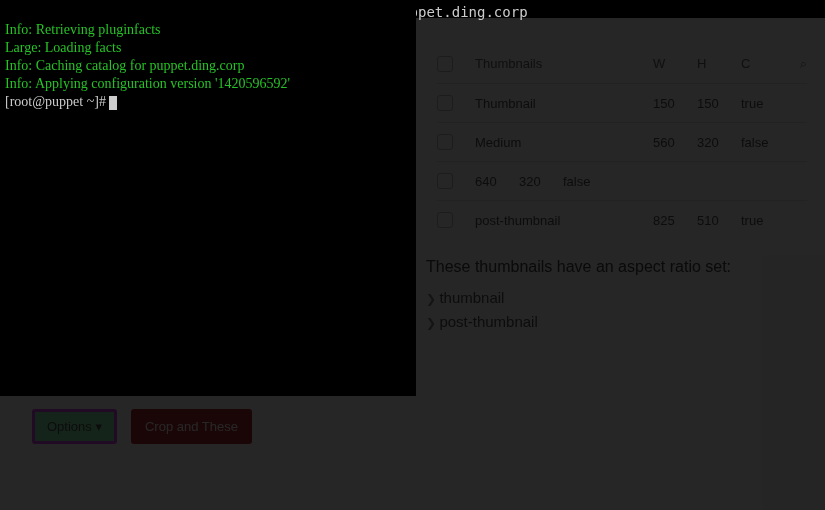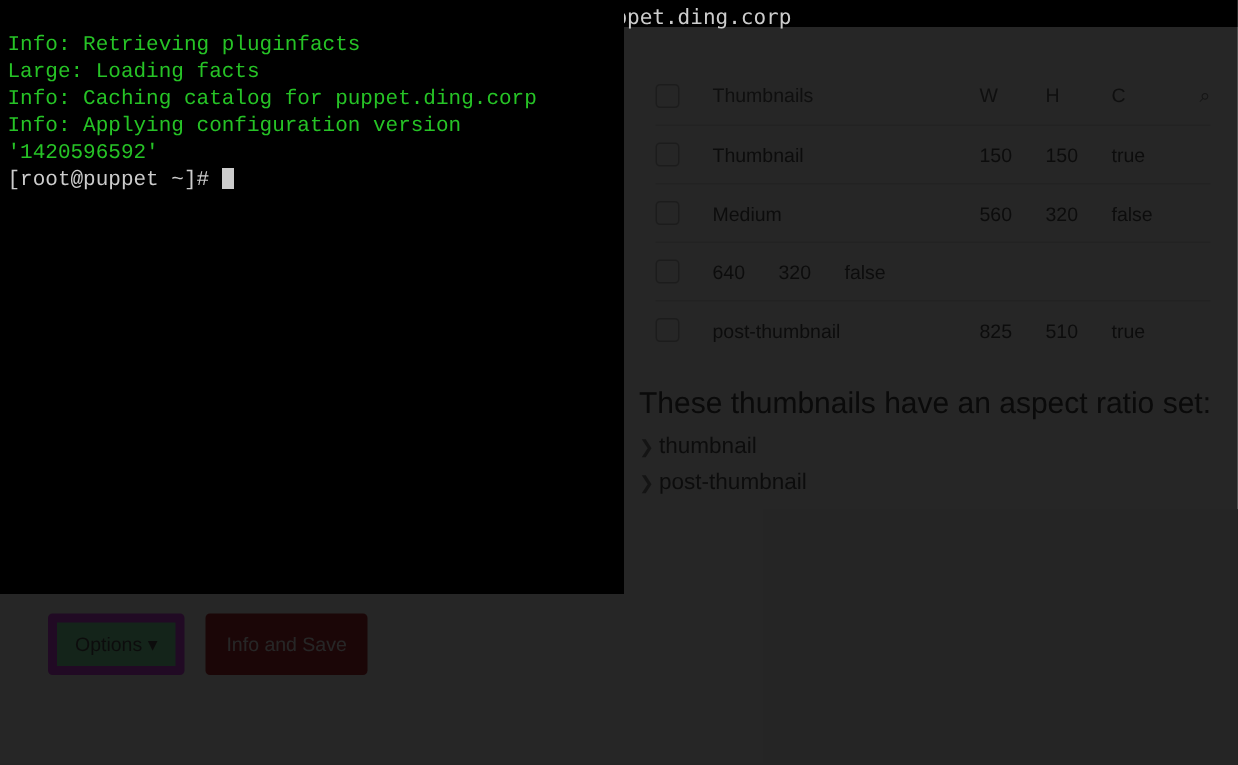--- a/index.html
+++ b/index.html
@@ -7,27 +7,27 @@
 .overlay{position:absolute;inset:0;background:rgba(0,0,0,.85);z-index:2;pointer-events:none}
 .bg{position:absolute;inset:0;z-index:1}
 .table{position:absolute;right:18px;top:44px;width:370px;font-size:13px;color:#555}
 .trow{display:flex;align-items:center;height:39px;border-top:1px solid #e5e5e5}
 .trow.head{font-weight:400;color:#666;border-top:none}
 .cb{width:16px;height:16px;border:1px solid #bbb;border-radius:3px;margin-right:22px;flex-shrink:0}
 .c-name{flex:1}
 .c-w,.c-h{width:44px}
 .c-c{width:44px}
 .c-s{width:22px;text-align:right;color:#888}
-.aspect-head{position:absolute;left:426px;top:258px;font-size:20px;color:#444}
+.aspect-head{position:absolute;left:426px;top:258px;font-size:16px;color:#444}
 .aspect-list{position:absolute;left:426px;top:286px;font-size:15px;color:#555;line-height:1.6}
 .aspect-list div::before{content:"❯ ";font-size:12px;color:#888}
 .btns{position:absolute;left:32px;top:409px;display:flex;gap:14px}
-.opts{padding:7px 12px;font-size:13px;color:#555;background:#86efac;border:6px solid #d946ef;border-radius:3px}
+.opts{padding:7px 12px;font-size:13px;color:#555;background:#86efac;border:3px solid #d946ef;border-radius:3px}
 .crop{padding:7px 14px;font-size:13px;color:#fff;background:#b52b32;border:none;border-radius:3px}
-.term{position:absolute;left:0;top:0;width:416px;height:396px;background:#000;z-index:3;font-family:Liberation Mono, monospace;font-size:14px;line-height:18px;padding:3px 5px;color:#ccc}
+.term{position:absolute;left:0;top:0;width:416px;height:396px;background:#000;z-index:3;font-family:Liberation Serif, serif;font-size:14px;line-height:18px;padding:3px 5px;color:#ccc}
 .term-cmd{position:absolute;left:0;top:0;width:825px;height:18px;background:#000;z-index:3;font-family:"DejaVu Sans Mono","Courier New",monospace;font-size:14px;line-height:18px;padding:3px 5px 0;color:#ccc}
 .g{color:#26c326}.w{color:#ccc}
 .cursor{display:inline-block;width:8px;height:14px;background:#ccc;vertical-align:middle}
 </style>
 </head>
 <body>
 
 <div class="bg">
   <div class="table">
     <div class="trow head">
@@ -70,21 +70,21 @@
       <span class="c-s"></span>
     </div>
   </div>
   <div class="aspect-head">These thumbnails have an aspect ratio set:</div>
   <div class="aspect-list">
     <div>thumbnail</div>
     <div>post-thumbnail</div>
   </div>
   <div class="btns">
     <button class="opts"><span>Options</span> <span>▾</span></button>
-    <button class="crop">Info and Save</button>
+    <button class="crop">Crop and These</button>
   </div>
 </div>
 
 <div class="overlay"></div>
 
 <div class="term-cmd">
   <span class="w">[root@puppet ~]# </span><span class="w">puppet agent --test --server puppet.ding.corp</span>
 </div>
 <div class="term">
   <div>&nbsp;</div>

